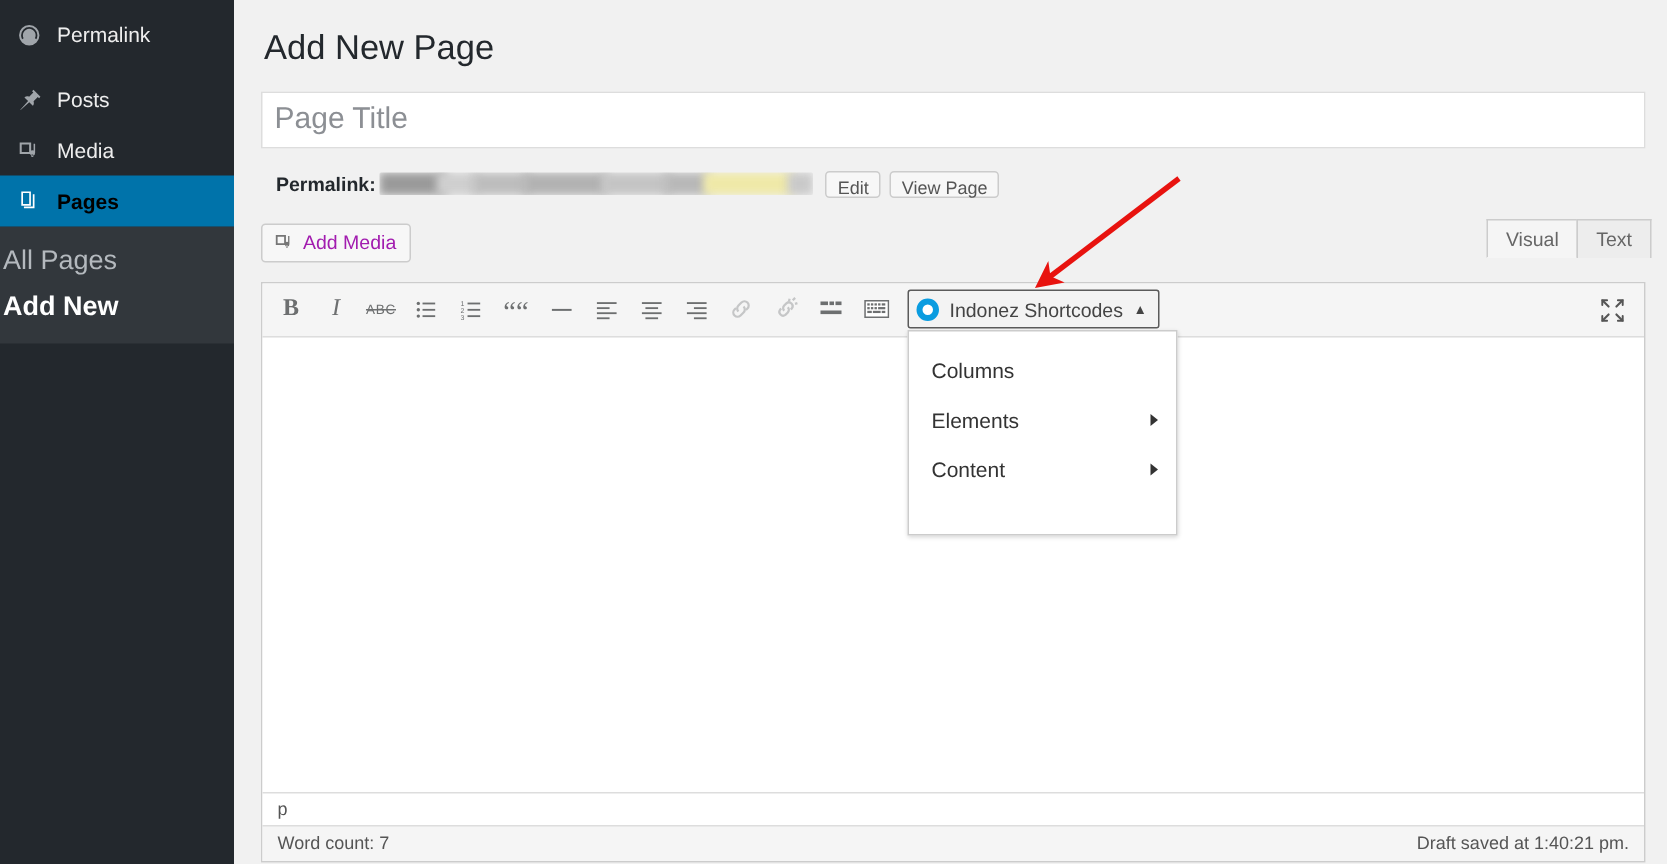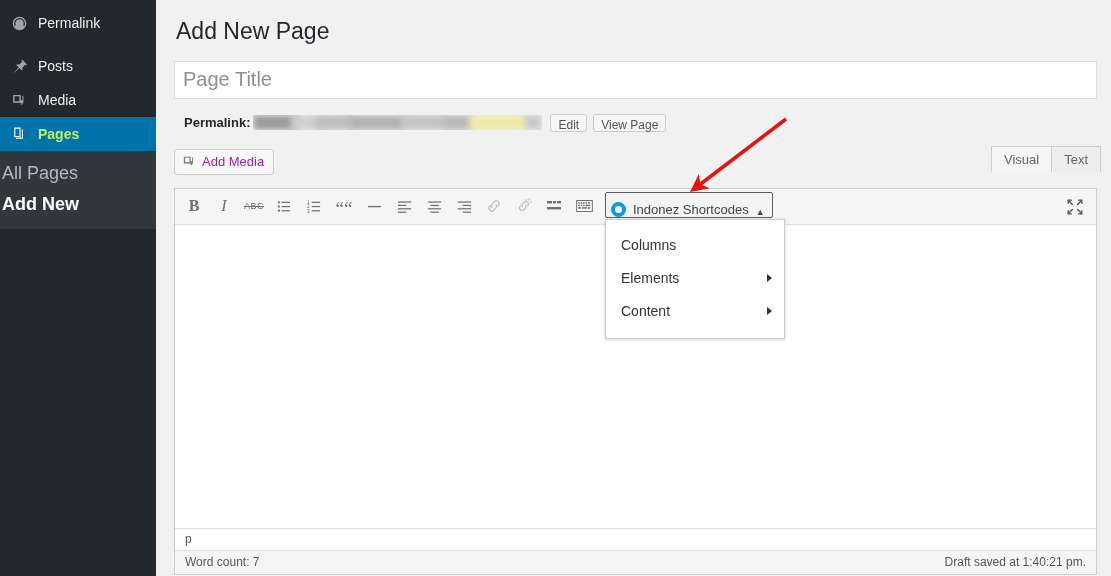--- a/index.html
+++ b/index.html
@@ -27,21 +27,21 @@
     color: #eeeeee;
     font-size: 14px;
     position: relative;
     cursor: pointer;
   }
   .menu-item .ico {
     width: 20px; height: 20px; margin-right: 9px;
     display: flex; align-items: center; justify-content: center;
     color: #a0a5aa; flex: 0 0 20px;
   }
-  .menu-item.current { background: #0073aa; color: #bef264; font-weight: bold; }
+  .menu-item.current { background: #0073aa; color: #000000; font-weight: bold; }
   .menu-item.current .ico { color: #fff; }
   .menu-item.current .pointer {
     position: absolute; right: -8px; top: 50%; transform: translateY(-50%);
     width: 0; height: 0;
     border-top: 8px solid transparent;
     border-bottom: 8px solid transparent;
     border-right: 8px solid #f1f1f1;
   }
   .menu-sep { height: 9px; }
   .submenu { background: #32373c; padding: 7px 0 9px 0; }
@@ -172,21 +172,21 @@
   .fullscreen-btn {
     position: absolute; right: 7px; top: 4px;
     width: 28px; height: 28px;
     display: flex; align-items: center; justify-content: center;
     color: #555; cursor: pointer;
   }
 
   
   .shortcodes-wrap { position: relative; margin-left: 6px; }
   .shortcodes-btn {
-    display: inline-flex; align-items: flex-end;
+    display: inline-flex; align-items: center;
     height: 26px; padding: 0 7px 0 5px;
     border: 1px solid #5b5b5b;
     background: #f3f3f3;
     border-radius: 2px;
     font-size: 13px; color: #444;
     cursor: pointer; white-space: nowrap;
   }
   .shortcodes-btn .logo {
     width: 15px; height: 15px; margin-right: 7px;
     border-radius: 50%;
@@ -196,21 +196,21 @@
   }
   .shortcodes-btn .caret {
     margin-left: 7px; font-size: 9px; color: #444; line-height: 1;
   }
   .shortcodes-menu {
     position: absolute; left: 0; top: 27px;
     width: 180px;
     background: #fff;
     border: 1px solid #ccc;
     box-shadow: 0 1px 3px rgba(0,0,0,.18);
-    padding: 9px 0 10px 0;
+    padding: 9px 0 27px 0;
     z-index: 40;
   }
   .sc-item {
     display: flex; align-items: center;
     height: 33px;
     padding: 0 12px 0 15px;
     font-size: 14px; color: #333;
     cursor: pointer;
   }
   .sc-item .sc-label { flex: 1 1 auto; }

